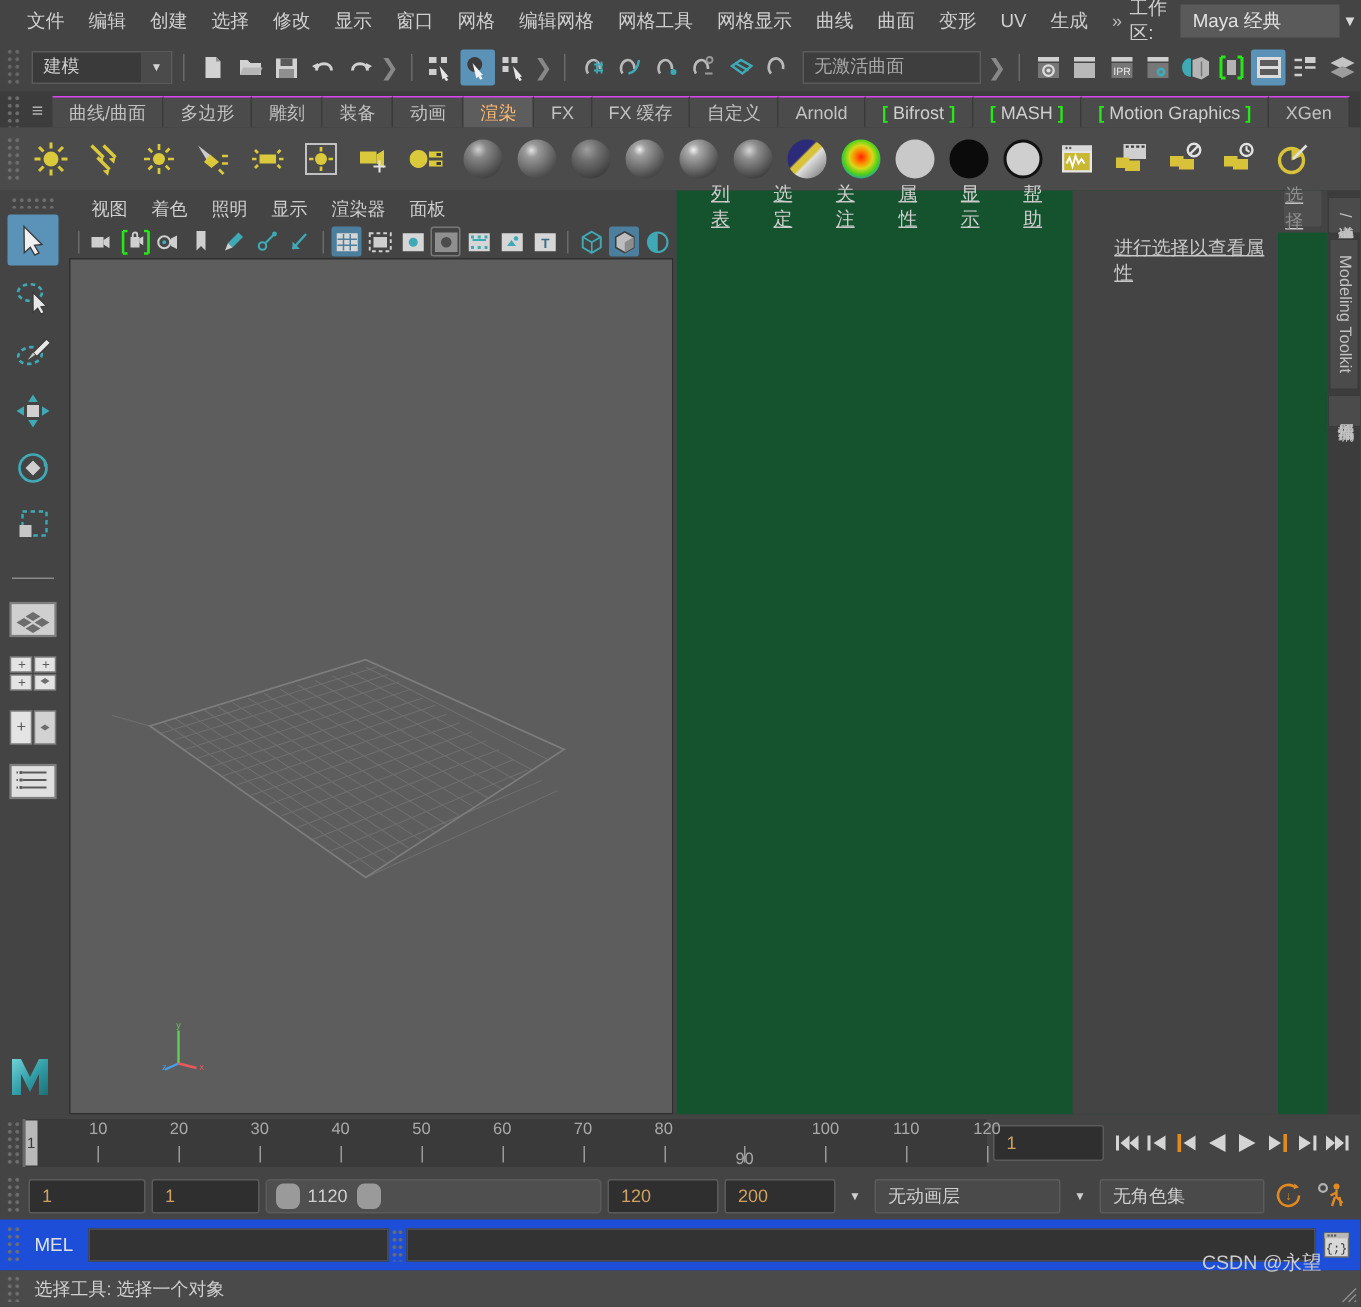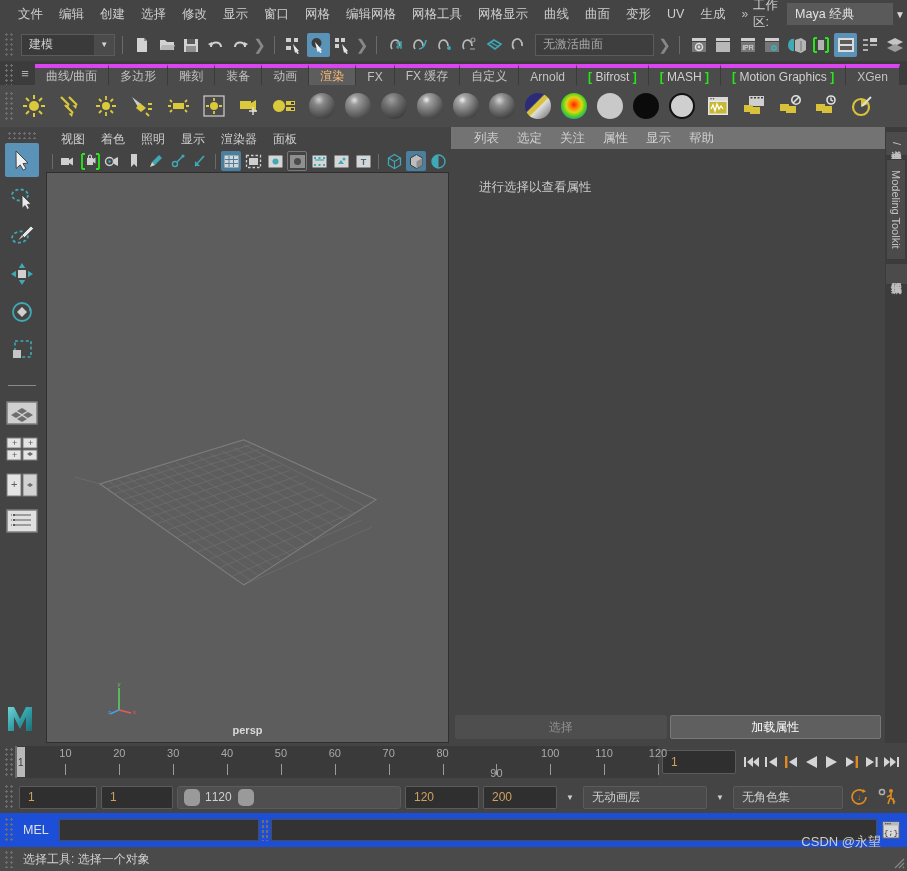--- a/index.html
+++ b/index.html
@@ -57,21 +57,21 @@
 
   
   .shelfrow { display:flex; flex-direction:column; flex:0 0 66px; background:#444; }
   .shelftabs { height:24px; display:flex; align-items:flex-end; padding-left:4px; background:#3c3c3c;}
   .shelf-grip { width:11px;height:22px;flex:0 0 11px;
     background-image: radial-gradient(#6e6e6e 36%, transparent 38%); background-size:5px 5px;}
   .eqicon { width:20px; text-align:center; color:#b0b0b0; font-size:13px; line-height:22px;}
   .stab {
     height:21px; padding:0 11px; display:flex; align-items:center; font-size:12px;
     color:#c2c2c2; background:#4b4b4b; border-right:1px solid #3a3a3a;
-    border-top:4px solid #d946ef; white-space:nowrap;
+    border-top:1px solid #d946ef; white-space:nowrap;
   }
   .stab.active { background:#5d5d5d; color:#fdba74; }
   .stab.br { color:#cfcfcf; }
   .stab .grn { color:#27e817; font-weight:bold; }
   .shelficons {
     height:42px; background:#4b4b4b; display:flex; align-items:center; padding-left:4px; gap:2px;
   }
   .shgrip { width:11px;height:30px;flex:0 0 11px;
     background-image: radial-gradient(#6e6e6e 36%, transparent 38%); background-size:5px 5px;}
   .shitem { width:34px; height:34px; display:flex;align-items:center;justify-content:center; }
@@ -100,21 +100,21 @@
   .ptool { width:20px;height:20px;display:flex;align-items:center;justify-content:center;margin:0 1px;}
   .ptool.on { background:#4c7f9e; border-radius:2px; }
   .ptool.frame { border:1px solid #777; border-radius:2px; }
   .psep { width:1px;height:15px;background:#6a6a6a;margin:0 4px;}
   .viewport { flex:1 1 auto; background:#5d5d5d; border:1px solid #2f2f2f; position:relative; overflow:hidden;}
   .vp-label { position:absolute; bottom:6px; left:0; right:0; text-align:center;
     font-size:11px; font-weight:bold; color:#d9d9d9; }
   .axis-gizmo { position:absolute; left:60px; bottom:22px; }
 
   
-  .attrpane { flex:1 1 auto; display:flex; flex-direction:column; background:#737373; min-width:0;}
+  .attrpane { flex:1 1 auto; display:flex; background:#14532d; min-width:0;text-decoration:underline;}
   .attrmenu { height:22px; display:flex; align-items:center; padding-left:14px; gap:0px; }
   .attrmenu .am { font-size:12.5px; color:#cfcfcf; padding:2px 9px; }
   .attrbody { flex:1 1 auto; background:#444; padding:30px 0 0 28px; }
   .attr-empty { font-size:12.5px; color:#c9c9c9; }
   .attrbtns { height:28px; display:flex; padding:0 4px 4px 4px; gap:3px; background:#444;}
   .abtn { flex:1 1 0; display:flex; align-items:center; justify-content:center;
     font-size:12px; background:#4e4e4e; color:#8f8f8f; border:1px solid #4e4e4e; border-radius:2px;}
   .abtn.primary { background:#5f5f5f; color:#ffffff; border:1px solid #787878; }
 
   
@@ -850,39 +850,37 @@
         <div class="axis-gizmo">
           <svg width="34" height="36" viewBox="0 0 34 36">
             <path d="M12 30 L12 8" stroke="#5ad25a" stroke-width="1.6"></path>
             <path d="M12 30 L3 34" stroke="#4a9ee8" stroke-width="1.6"></path>
             <path d="M12 30 L24 33" stroke="#e85a5a" stroke-width="1.6"></path>
             <text x="12" y="6" font-size="6" fill="#5ad25a" text-anchor="middle" font-family="Liberation Sans">y</text>
             <text x="1" y="34" font-size="6" fill="#4a9ee8" font-family="Liberation Sans">z</text>
             <text x="26" y="34" font-size="6" fill="#e85a5a" font-family="Liberation Sans">x</text>
           </svg>
         </div>
-        <div class="vp-label">persp</div>
       </div>
     </div>
 
     <div class="attrpane">
       <div class="attrmenu">
         <div class="am">列表</div>
         <div class="am">选定</div>
         <div class="am">关注</div>
         <div class="am">属性</div>
         <div class="am">显示</div>
         <div class="am">帮助</div>
       </div>
       <div class="attrbody">
         <div class="attr-empty">进行选择以查看属性</div>
       </div>
       <div class="attrbtns">
         <div class="abtn">选择</div>
-        <div class="abtn primary">加载属性</div>
       </div>
     </div>
 
     <div class="rtabs">
       <div class="rtab cn">通道盒/层编辑器</div>
       <div class="rtab">Modeling Toolkit</div>
       <div class="rtab cn">属性编辑器</div>
     </div>
   </div>
 

